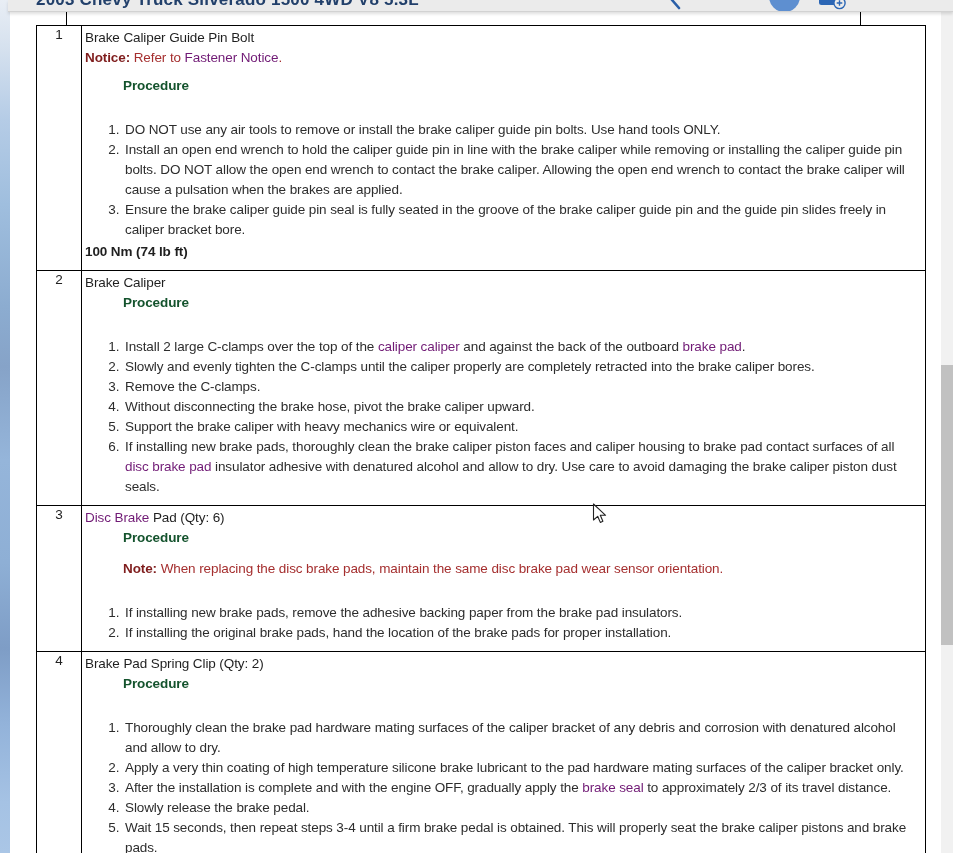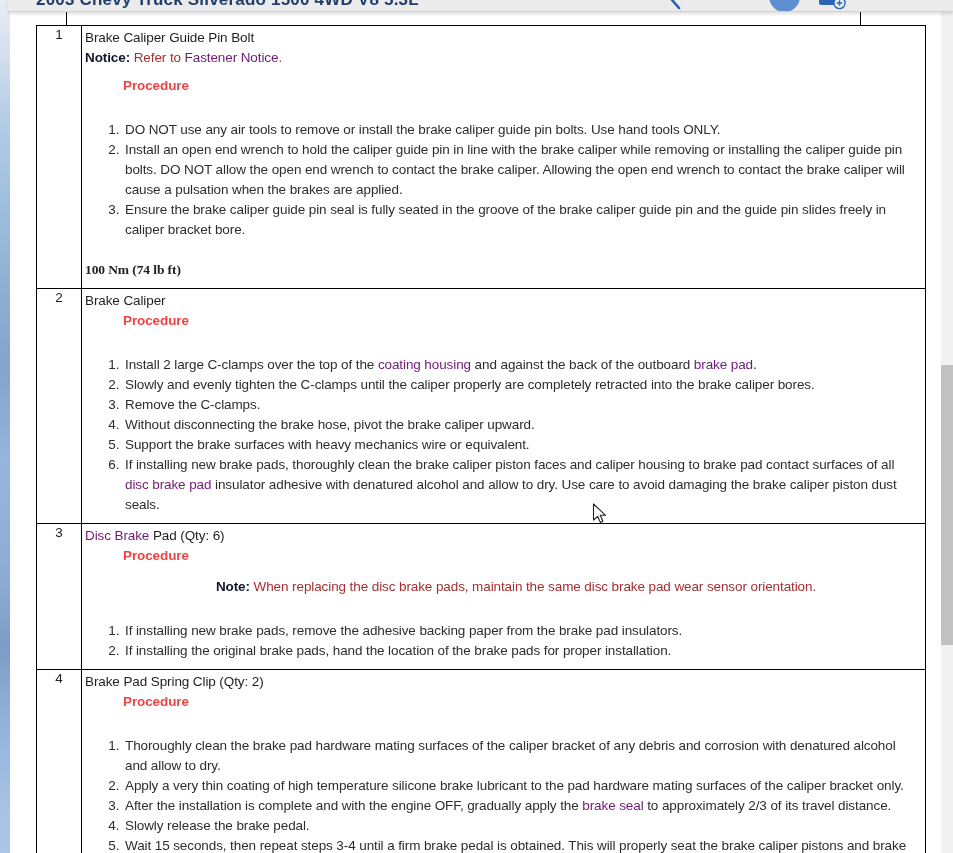--- a/index.html
+++ b/index.html
@@ -53,26 +53,26 @@
   }
   table.proc-table td { border:1px solid #000; vertical-align:top; }
   td.num {
     width:45px; text-align:center; vertical-align:middle; color:#222222;
   }
   td.cell { padding:2px 16px 8px 3px; }
   td.cell.tall { height:314px; }
 
   .row-title { line-height:20px; color:#1f1f1f; }
   .notice-line { line-height:20px; margin:0 0 8px 0; color:#a52f2f; }
-  .notice-label, .note-label { font-weight:700; color:#0f172a; }
-  .proc-label { font-weight:700; margin:0 0 0 38px; line-height:20px; color:#ef4444; }
+  .notice-label, .note-label { font-weight:700; color:#7f1d1d; }
+  .proc-label { font-weight:700; margin:0 0 0 38px; line-height:20px; color:#14532d; }
   ol.steps { margin:24px 0 0 0; padding:0 0 0 38px; }
   ol.steps li { line-height:20px; padding-left:2px; }
-  .note-line { margin:11px 0 12px 38px; line-height:20px; color:#a52f2f;text-align:center; }
-  .torque { font-weight:700; margin-top:20px; line-height:20px; color:#1f1f1f;font-family:Liberation Serif, serif; }
+  .note-line { margin:11px 0 12px 38px; line-height:20px; color:#a52f2f; }
+  .torque { font-weight:700; margin-top:2px; line-height:20px; color:#1f1f1f; }
   a.doc-link { color:#701a75; text-decoration:none; cursor:pointer; }
 
   
   .scroll-track {
     position:absolute; left:941px; top:12px; width:12px; height:841px;
     background:#f1f1f1; z-index:5;
   }
   .scroll-thumb {
     position:absolute; left:0; top:353px; width:12px; height:280px;
     background:#c1c1c1;
@@ -120,25 +120,25 @@
         <div class="torque">100 Nm (74 lb ft)</div>
       </td>
     </tr>
 
     <tr>
       <td class="num">2</td>
       <td class="cell">
         <div class="row-title">Brake Caliper</div>
         <div class="proc-label">Procedure</div>
         <ol class="steps">
-          <li><span>Install 2 large C-clamps over the top of the </span><a class="doc-link">coating housing</a><span> and against the back of the outboard </span><a class="doc-link">brake pad</a><span>.</span></li>
+          <li><span>Install 2 large C-clamps over the top of the </span><a class="doc-link">caliper caliper</a><span> and against the back of the outboard </span><a class="doc-link">brake pad</a><span>.</span></li>
           <li><span>Slowly and evenly tighten the C-clamps until the caliper properly are completely retracted into the brake caliper bores.</span></li>
           <li><span>Remove the C-clamps.</span></li>
           <li><span>Without disconnecting the brake hose, pivot the brake caliper upward.</span></li>
-          <li><span>Support the brake surfaces with heavy mechanics wire or equivalent.</span></li>
+          <li><span>Support the brake caliper with heavy mechanics wire or equivalent.</span></li>
           <li><span>If installing new brake pads, thoroughly clean the brake caliper piston faces and caliper housing to brake pad contact surfaces of all </span><a class="doc-link">disc brake pad</a><span> insulator adhesive with denatured alcohol and allow to dry. Use care to avoid damaging the brake caliper piston dust seals.</span></li>
         </ol>
       </td>
     </tr>
 
     <tr>
       <td class="num">3</td>
       <td class="cell">
         <div class="row-title"><a class="doc-link">Disc Brake</a><span> Pad (Qty: 6)</span></div>
         <div class="proc-label">Procedure</div>

